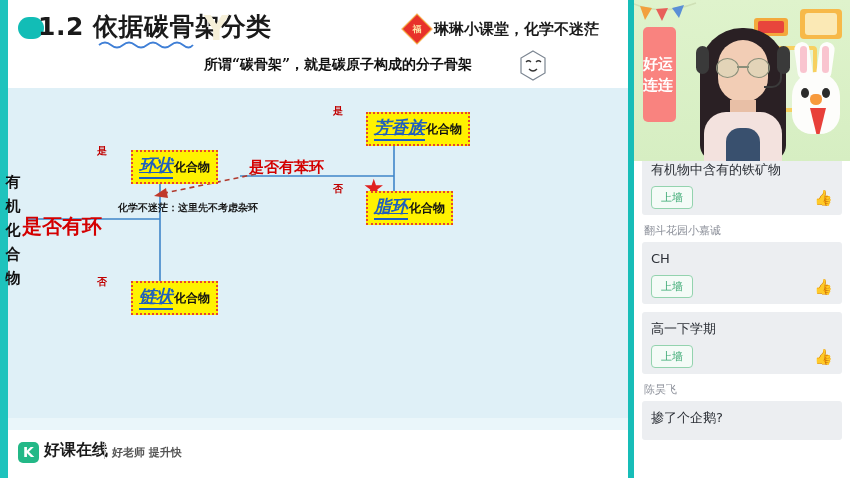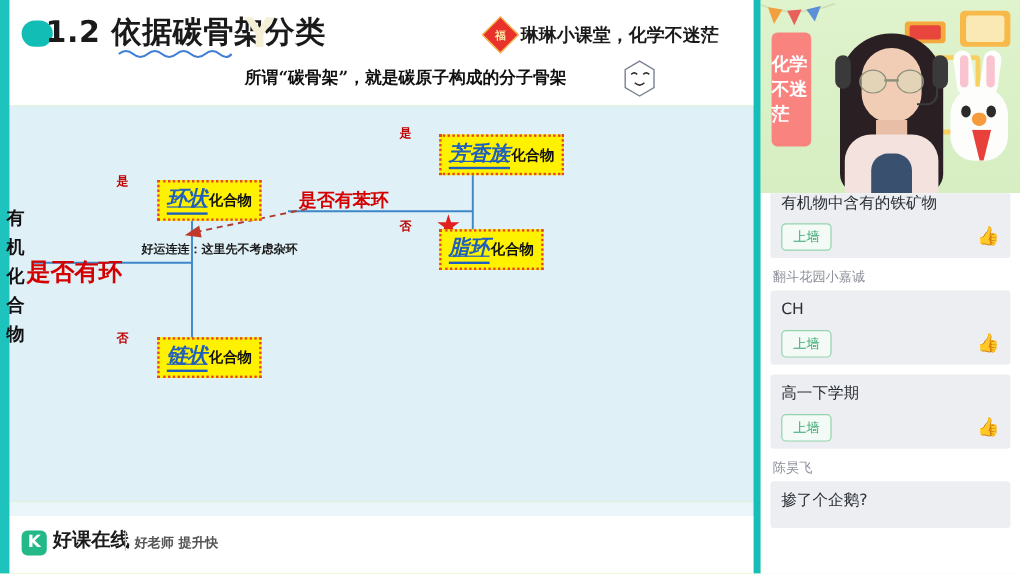--- a/index.html
+++ b/index.html
@@ -340,21 +340,21 @@
     </div>
     <div class="nodebox box-fang">
       <span class="hand">芳香族</span>
       <span class="plain">化合物</span>
     </div>
     <div class="nodebox box-zhi">
       <span class="hand">脂环</span>
       <span class="plain">化合物</span>
     </div>
 
-    <div class="tip">好运连连：这里先不考虑杂环</div>
+    <div class="tip">化学不迷茫：这里先不考虑杂环</div>
 
     <div class="footer">
       <div class="klogo">K</div>
       <div class="ftitle">好课在线</div>
       <div class="fdiv"></div>
       <div class="fsub">好老师 提升快</div>
     </div>
 
     <div class="slide-teal-right"></div>
   </div>
@@ -365,21 +365,21 @@
       <div class="vbg"></div>
 
       <svg class="bunting" viewBox="0 0 90 30">
         <path d="M0 4 Q28 16 62 3" fill="none" stroke="#cfe0b6" stroke-width="1.4"></path>
         <polygon points="6,6 18,8 11,20" fill="#f2a03d"></polygon>
         <polygon points="22,9 34,8 28,21" fill="#e8605a"></polygon>
         <polygon points="38,8 50,5 45,18" fill="#5b8fd6"></polygon>
       </svg>
 
       <div class="banner">
-        <span>化学不迷茫</span>
+        <span>好运连连</span>
       </div>
 
       <div class="frame1"></div>
       <div class="frame1in"></div>
       <div class="frame2"></div>
       <div class="frame2in"></div>
       <div class="frame3"></div>
 
       <div class="rabbit">
         <div class="rear l"></div>

